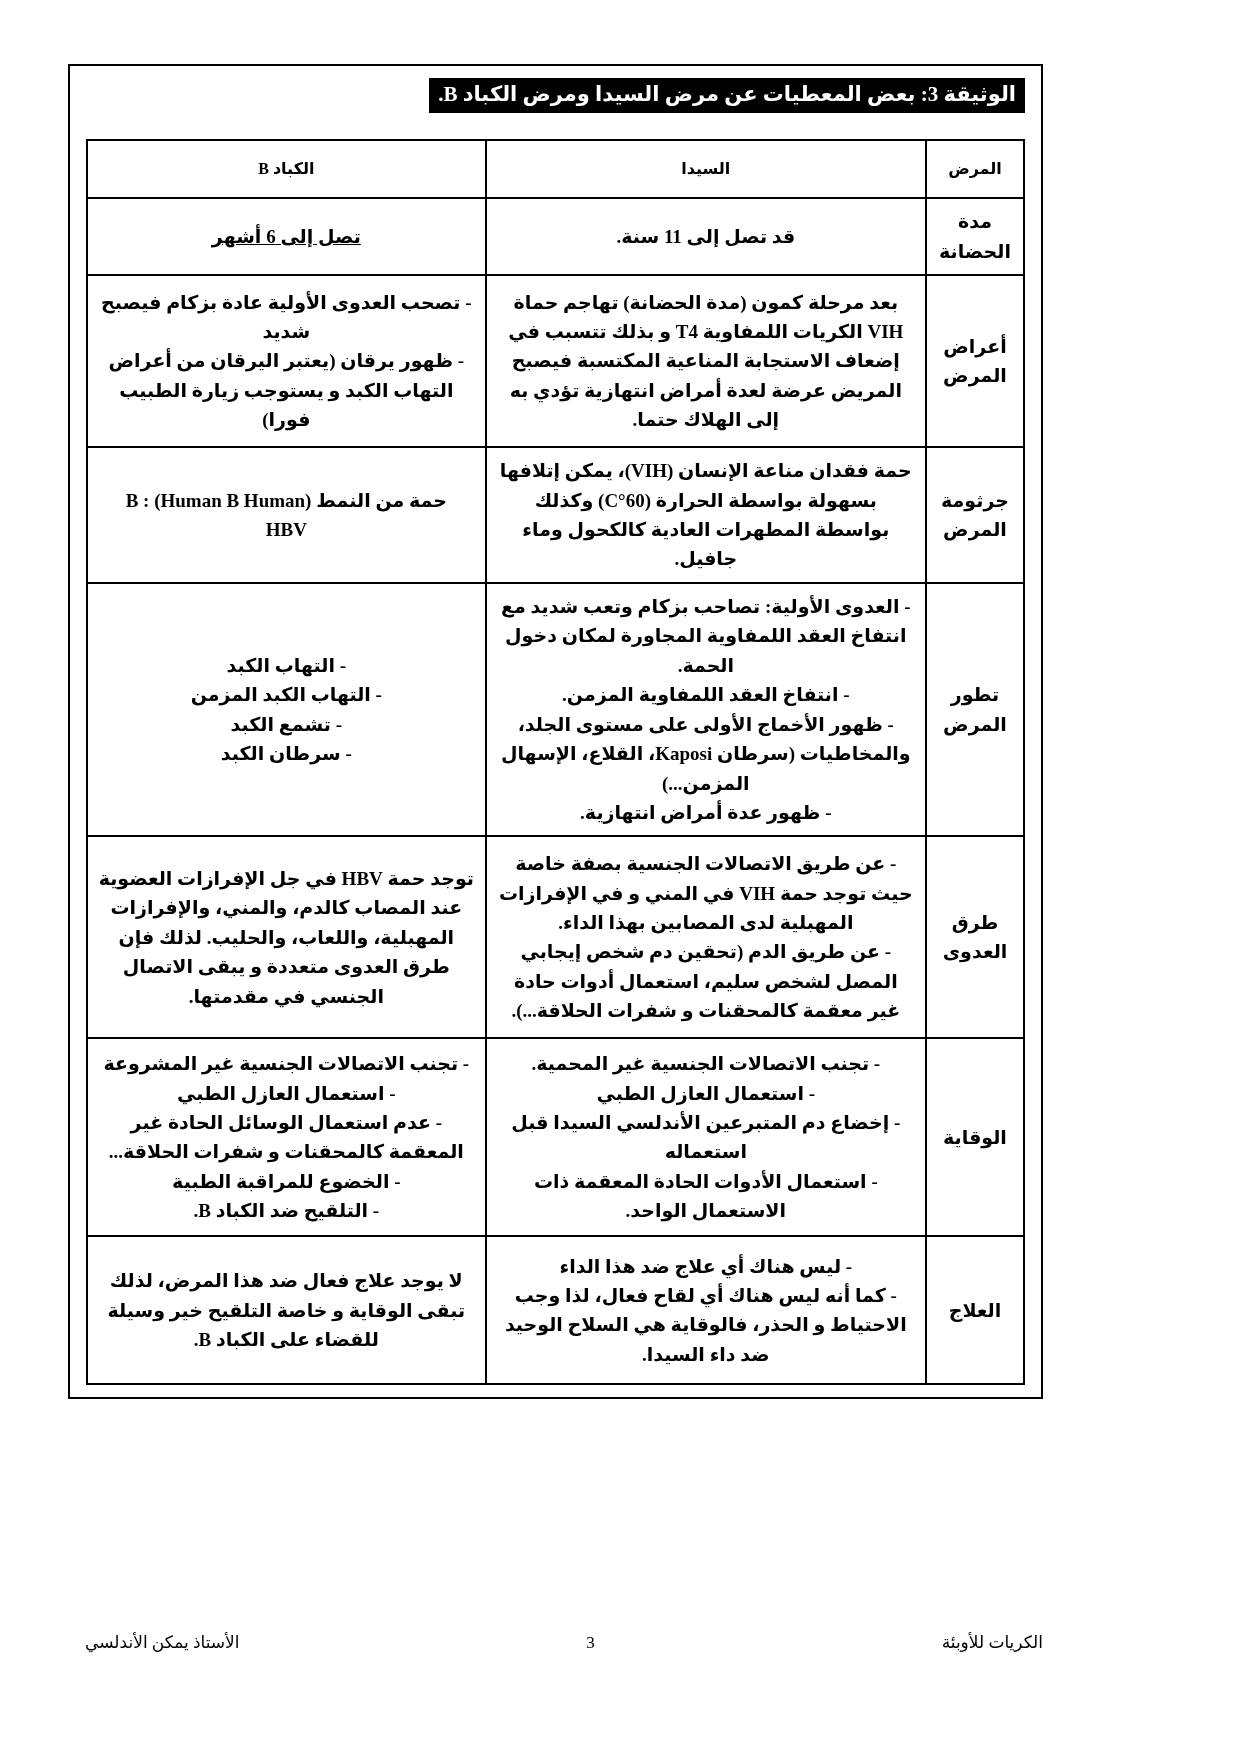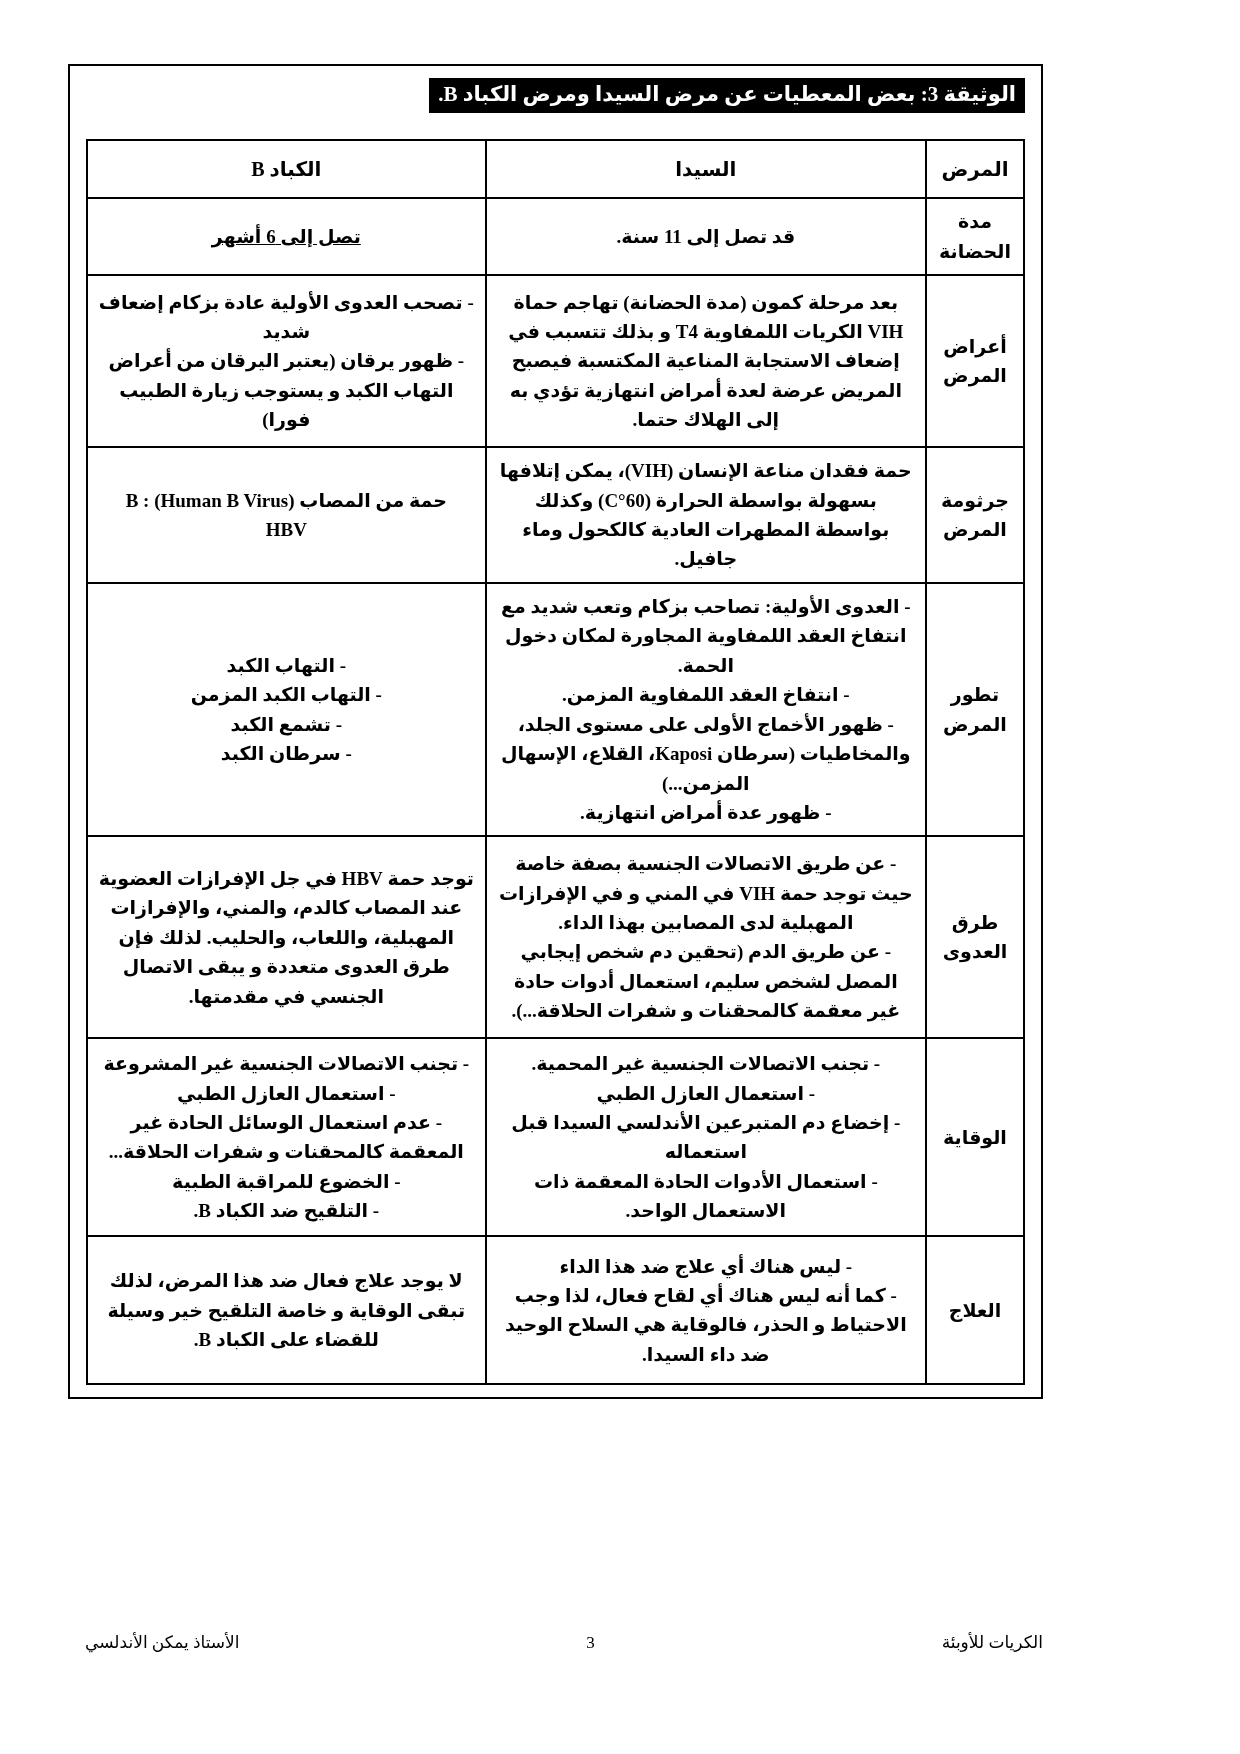--- a/index.html
+++ b/index.html
@@ -48,21 +48,21 @@
     padding: 8px 10px;
     font-size: 19px;
     font-weight: bold;
     line-height: 1.55;
     vertical-align: middle;
     color: #000;
     word-wrap: break-word;
   }
   table.data th {
     text-align: center;
-    font-size: 20px;
+    font-size: 16px;
     border-radius: 16px;
   }
   td.label-cell {
     text-align: center;
     font-size: 20px;
   }
   td.cell {
     text-align: center;
     white-space: pre-line;
   }
@@ -113,28 +113,28 @@
 
         <tr class="r-incub">
           <td class="label-cell">مدة الحضانة</td>
           <td class="cell">قد تصل إلى 11 سنة.</td>
           <td class="cell ta-center">تصل إلى 6 أشهر</td>
         </tr>
 
         <tr class="r-sympt">
           <td class="label-cell">أعراض المرض</td>
           <td class="cell">بعد مرحلة كمون (مدة الحضانة) تهاجم حماة VIH الكريات اللمفاوية T4 و بذلك تتسبب في إضعاف الاستجابة المناعية المكتسبة فيصبح المريض عرضة لعدة أمراض انتهازية تؤدي به إلى الهلاك حتما.</td>
-          <td class="cell">- تصحب العدوى الأولية عادة بزكام إضعاف شديد
+          <td class="cell">- تصحب العدوى الأولية عادة بزكام فيصبح شديد
 - ظهور يرقان (يعتبر اليرقان من أعراض التهاب الكبد و يستوجب زيارة الطبيب فورا)</td>
         </tr>
 
         <tr class="r-patho">
           <td class="label-cell">جرثومة المرض</td>
           <td class="cell">حمة فقدان مناعة الإنسان (VIH)، يمكن إتلافها بسهولة بواسطة الحرارة (60°C) وكذلك بواسطة المطهرات العادية كالكحول وماء جافيل.</td>
-          <td class="cell">حمة من المصاب B :  (Human B Virus)
+          <td class="cell">حمة من النمط B :  (Human B Human)
 HBV</td>
         </tr>
 
         <tr class="r-progr">
           <td class="label-cell">تطور المرض</td>
           <td class="cell">- العدوى الأولية: تصاحب بزكام وتعب شديد مع انتفاخ العقد اللمفاوية المجاورة لمكان دخول الحمة.
 - انتفاخ العقد اللمفاوية المزمن.
 - ظهور الأخماج الأولى على مستوى الجلد، والمخاطيات (سرطان Kaposi، القلاع، الإسهال المزمن...)
 - ظهور عدة أمراض انتهازية.</td>
           <td class="cell">- التهاب الكبد

